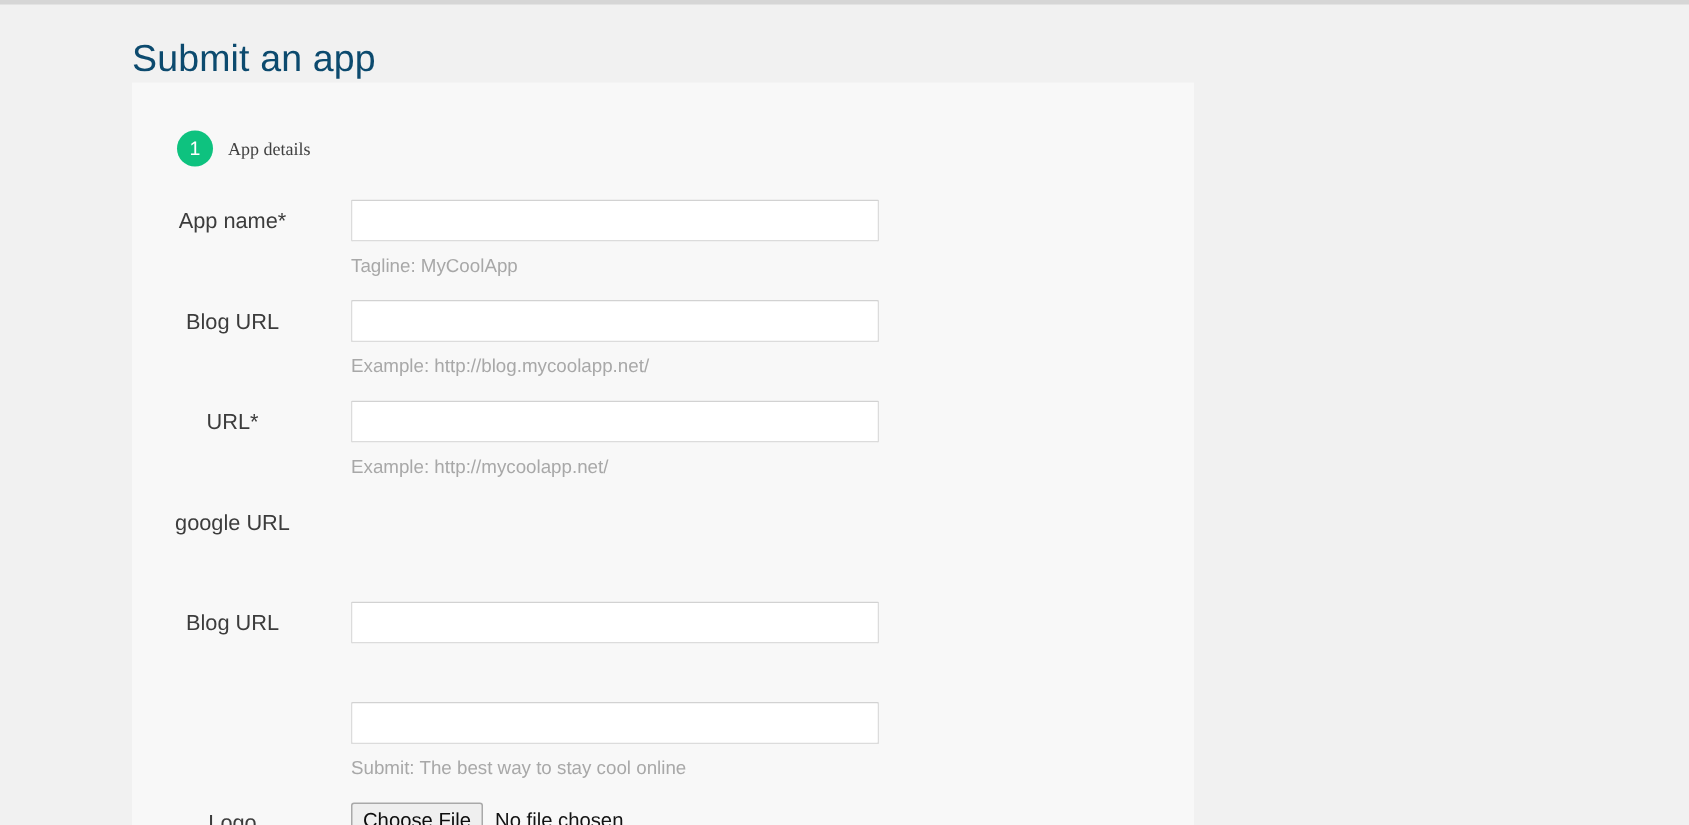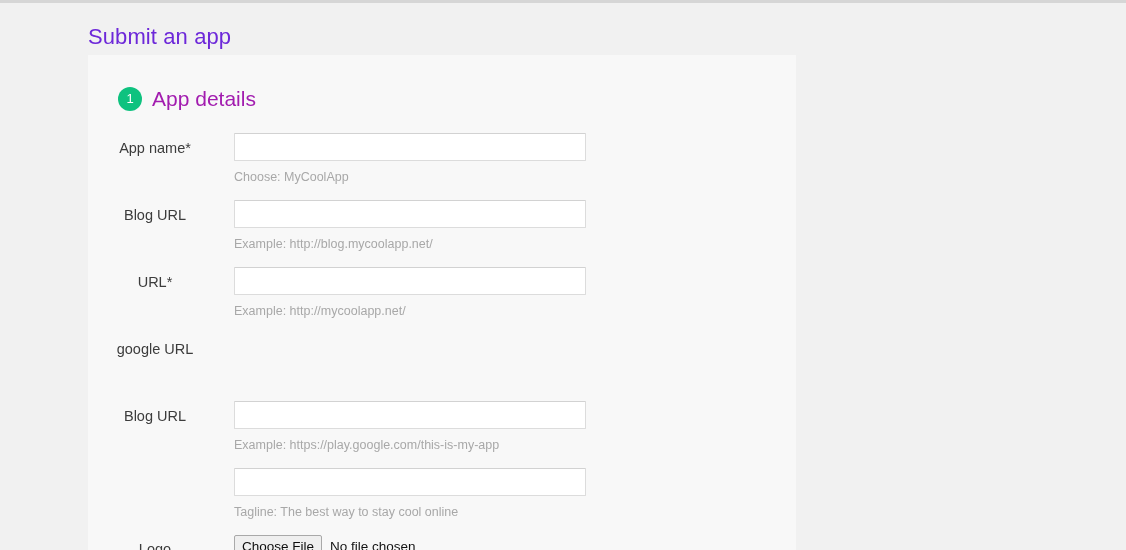--- a/index.html
+++ b/index.html
@@ -20,23 +20,23 @@
     height: 550px;
     background: #f1f1f1;
     box-sizing: border-box;
     border-top: 3px solid #d6d6d6;
     overflow: hidden;
   }
   .page-title {
     position: absolute;
     left: 88px;
     top: 3px;
-    font-size: 22px;
+    font-size: 25px;
     line-height: 32px;
-    color: #6d28d9;
+    color: #0c4a6e;
     font-weight: 400;
     letter-spacing: 0.1px;
     white-space: nowrap;
   }
   .card {
     position: absolute;
     left: 88px;
     top: 52px;
     width: 708px;
     height: 498px;
@@ -57,24 +57,25 @@
     border-radius: 50%;
     background: #0ec27f;
     color: #ffffff;
     font-size: 13px;
     line-height: 24px;
     text-align: center;
     font-weight: 500;
     flex: 0 0 auto;
   }
   .section-title {
-    font-size: 21px;
-    color: #a21caf;
+    font-size: 12px;
+    color: #404040;
     font-weight: 400;
     white-space: nowrap;
+    font-family: Liberation Serif, serif;
   }
   .form {
     position: absolute;
     left: 0;
     top: 78px;
     width: 708px;
   }
   .field-row {
     position: relative;
     height: 67px;
@@ -159,21 +160,21 @@
       <span class="step-badge">1</span>
       <span class="section-title">App details</span>
     </div>
 
     <div class="form">
 
       <div class="field-row">
         <label class="field-label">App name*</label>
         <div class="field-control">
           <input class="text-input" type="text" value="" style="">
-          <div class="field-help">Choose: MyCoolApp</div>
+          <div class="field-help">Tagline: MyCoolApp</div>
         </div>
       </div>
 
       <div class="field-row">
         <label class="field-label">Blog URL</label>
         <div class="field-control">
           <input class="text-input" type="text" value="" style="">
           <div class="field-help">Example: http://blog.mycoolapp.net/</div>
         </div>
       </div>
@@ -187,28 +188,27 @@
       </div>
 
       <div class="field-row">
         <label class="field-label">google URL</label>
       </div>
 
       <div class="field-row">
         <label class="field-label">Blog URL</label>
         <div class="field-control">
           <input class="text-input" type="text" value="" style="">
-          <div class="field-help">Example: https://play.google.com/this-is-my-app</div>
-        </div>
-      </div>
-
-      <div class="field-row">
-        <div class="field-control">
-          <input class="text-input" type="text" value="" style="">
-          <div class="field-help">Tagline: The best way to stay cool online</div>
+        </div>
+      </div>
+
+      <div class="field-row">
+        <div class="field-control">
+          <input class="text-input" type="text" value="" style="">
+          <div class="field-help">Submit: The best way to stay cool online</div>
         </div>
       </div>
 
       <div class="field-row file-row">
         <label class="field-label">Logo</label>
         <div class="field-control">
           <div class="file-control">
             <span class="file-button">Choose File</span>
             <span class="file-status">No file chosen</span>
           </div>

